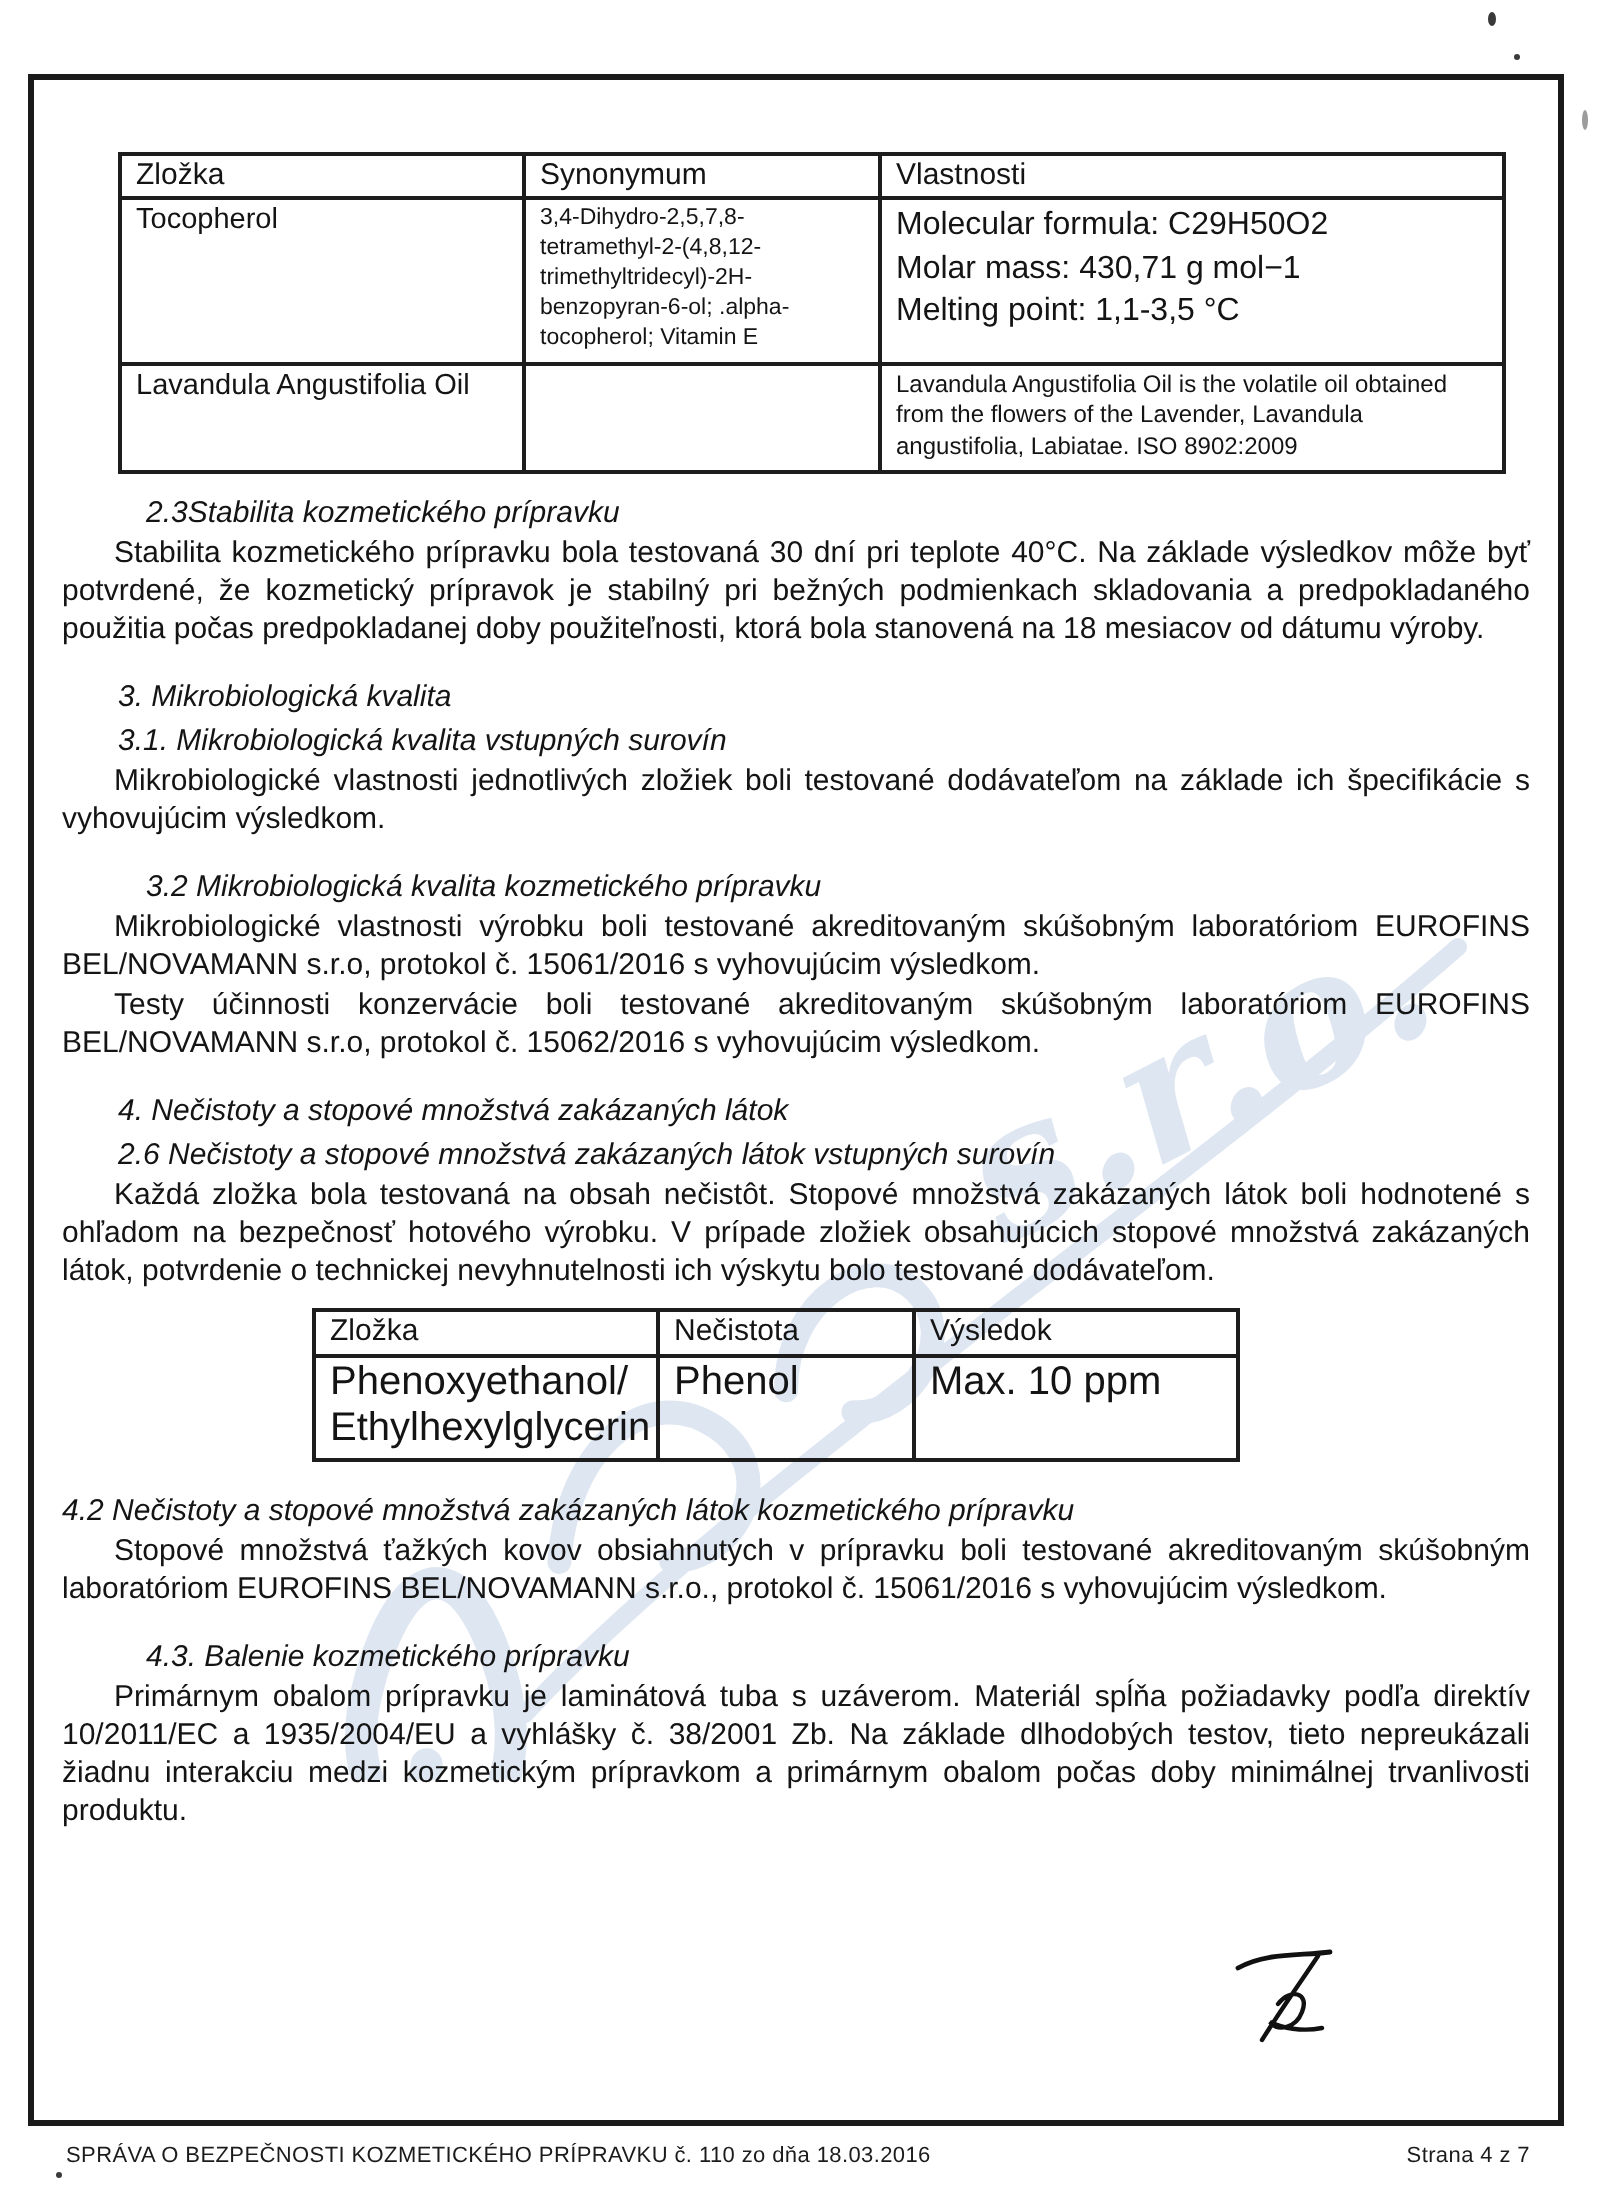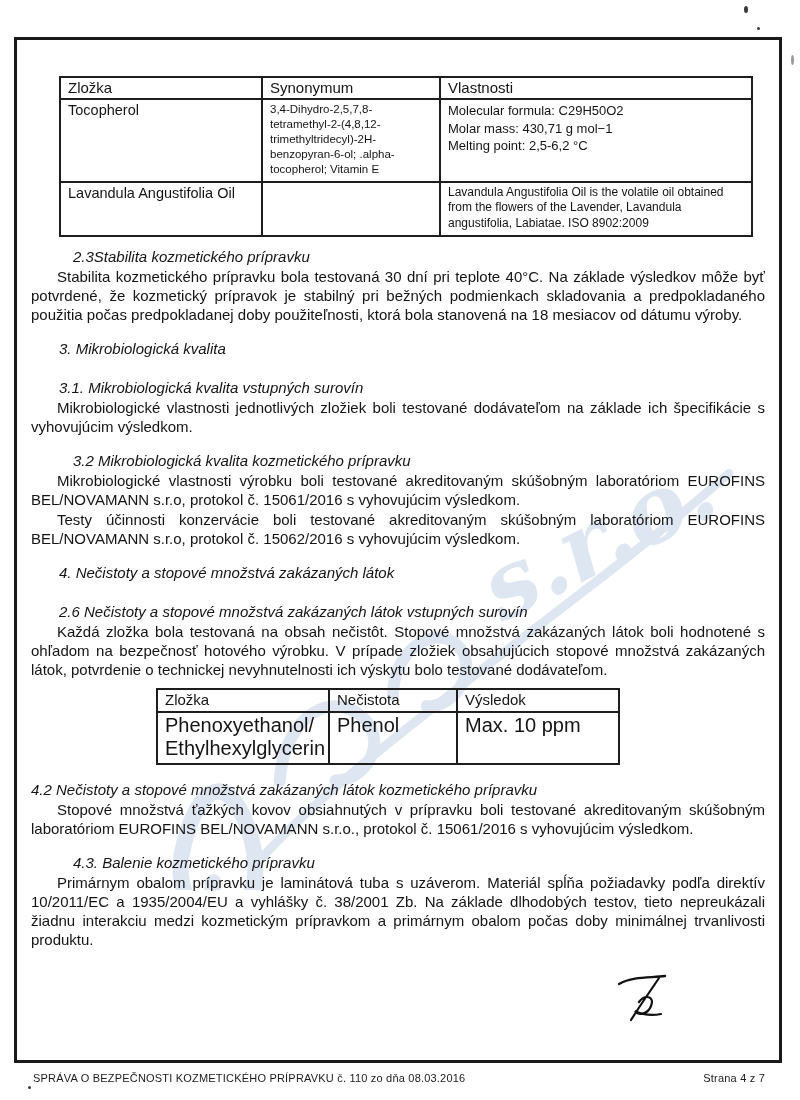--- a/index.html
+++ b/index.html
@@ -53,29 +53,29 @@
   table.ing th, table.ing td {
     border:2px solid #1d1d1d;
     vertical-align:top;
     padding:2px 7px 4px 7px;
     text-align:left;
   }
   table.ing th { font-weight:normal; font-size:15px; padding-top:1px; padding-bottom:2px; }
   .c1 { width:202px; } .c2 { width:178px; } .c3 { width:312px; }
   td.name { font-size:14.5px; }
   td.syn  { font-size:11.5px; line-height:1.3;margin-left:28px; }
-  td.props { font-size:13px; line-height:1.35; }
+  td.props { font-size:16px; line-height:1.35; }
   td.props-just { font-size:12px; line-height:1.3; text-align:justify; }
 
   
   .h {
     font-style:italic;
     font-size:15px;
     line-height:19px;
-    margin-top:20px;
+    margin-top:3px;
   }
   .ind  { padding-left:28px; }
   .ind2 { padding-left:42px; }
   .gap  { margin-top:15px; }
   .p {
     font-size:15px;
     line-height:19px;
     text-align:justify;
     text-indent:26px;
     margin-top:1px;
@@ -152,21 +152,21 @@
             <th>Vlastnosti</th>
           </tr>
         </thead>
         <tbody>
           <tr>
             <td class="name">Tocopherol</td>
             <td class="syn">3,4-Dihydro-2,5,7,8-tetramethyl-2-(4,8,12-trimethyltridecyl)-2H-benzopyran-6-ol; .alpha-tocopherol; Vitamin E</td>
             <td class="props">
               <div>Molecular formula: C29H50O2</div>
               <div>Molar mass: 430,71 g mol−1</div>
-              <div>Melting point: 2,5-6,2 °C</div>
+              <div>Melting point: 1,1-3,5 °C</div>
             </td>
           </tr>
           <tr>
             <td class="name">Lavandula Angustifolia Oil</td>
             <td class="syn"></td>
             <td class="props-just">Lavandula Angustifolia Oil is the volatile oil obtained from the flowers of the Lavender, Lavandula angustifolia, Labiatae. ISO 8902:2009</td>
           </tr>
         </tbody>
       </table>
 
@@ -214,17 +214,17 @@
       <div class="p">Primárnym obalom prípravku je laminátová tuba s uzáverom. Materiál spĺňa požiadavky podľa direktív 10/2011/EC a 1935/2004/EU a vyhlášky č.  38/2001 Zb. Na základe dlhodobých testov, tieto nepreukázali žiadnu interakciu medzi kozmetickým prípravkom a primárnym obalom počas doby minimálnej trvanlivosti produktu.</div>
 
     </div>
 
     <svg class="signature" viewBox="0 0 56 54">
       <path d="M4 10 C 18 2 36 4 50 2" fill="none" stroke="#111" stroke-width="2.4" stroke-linecap="round"></path>
       <path d="M44 4 C 36 16 26 30 16 46 M24 28 C 30 20 40 22 36 32 C 33 40 24 42 20 37 C 26 40 36 42 46 40" fill="none" stroke="#111" stroke-width="2.2" stroke-linecap="round"></path>
     </svg>
 
     <div class="footer">
-      <span>SPRÁVA O BEZPEČNOSTI KOZMETICKÉHO PRÍPRAVKU č. 110 zo dňa 08.03.2016</span>
+      <span>SPRÁVA O BEZPEČNOSTI KOZMETICKÉHO PRÍPRAVKU č. 110 zo dňa 18.03.2016</span>
       <span>Strana 4 z 7</span>
     </div>
   </div>
 </div>
 
 </body></html>

